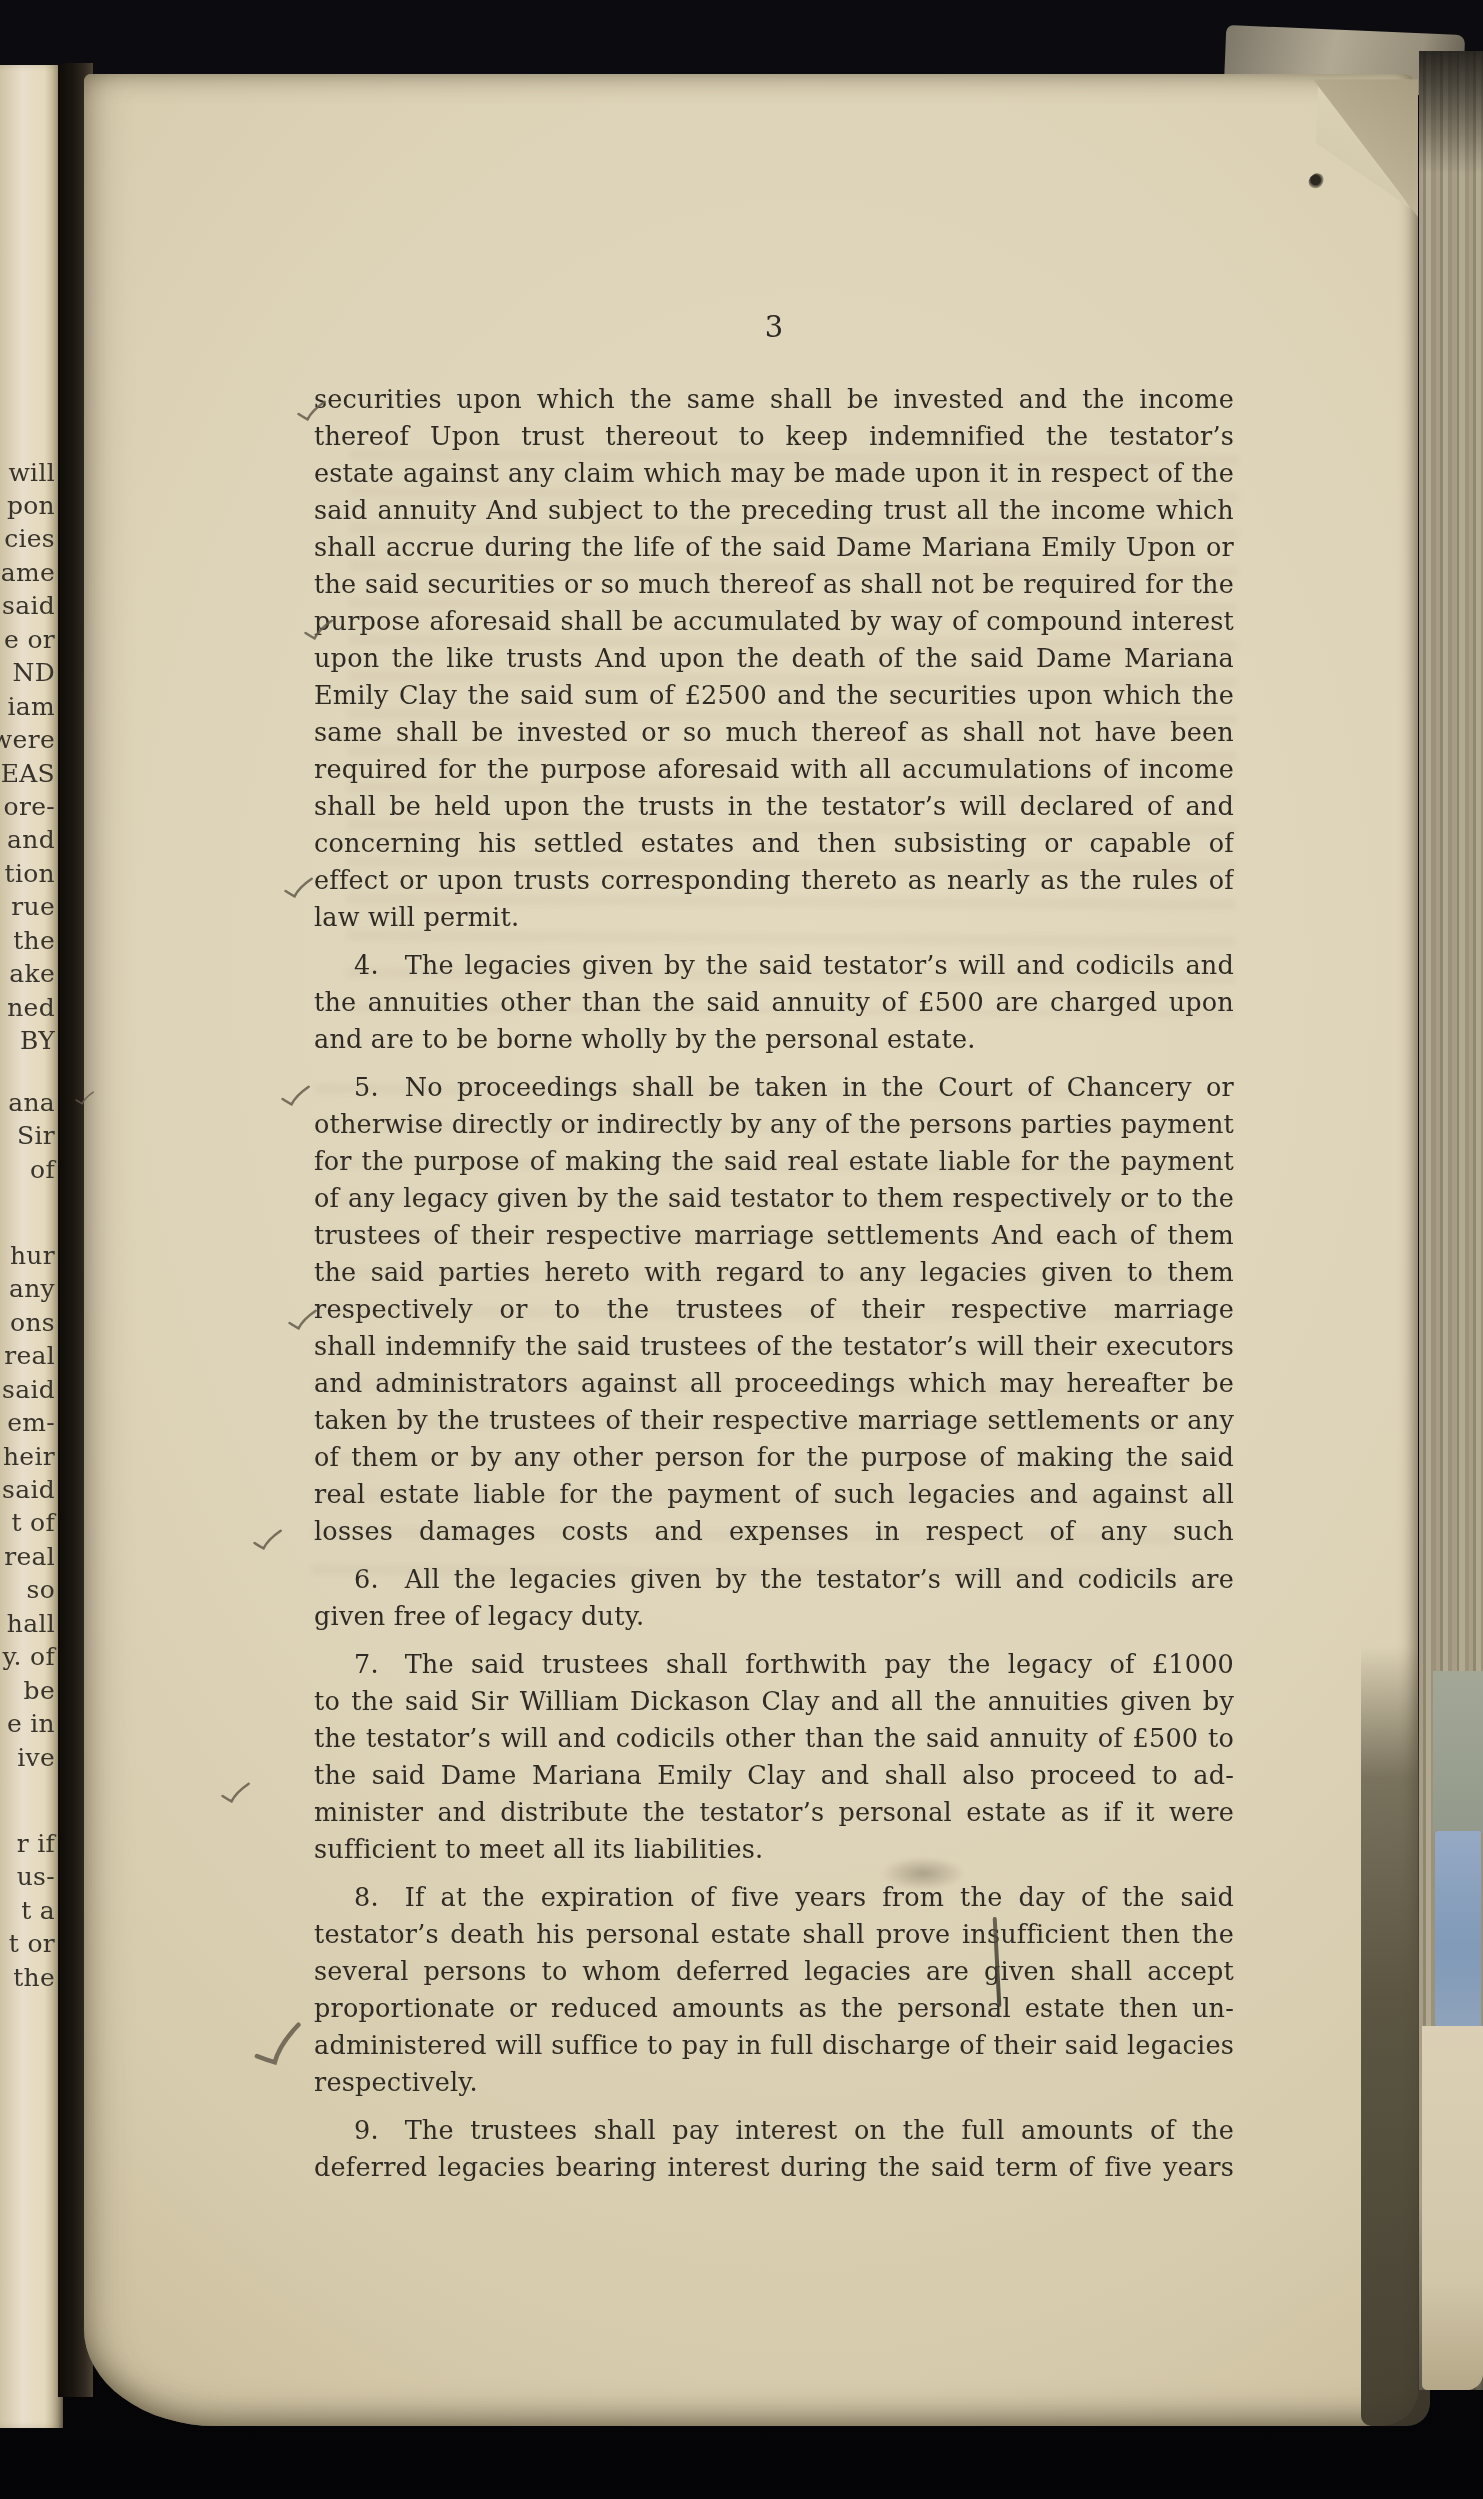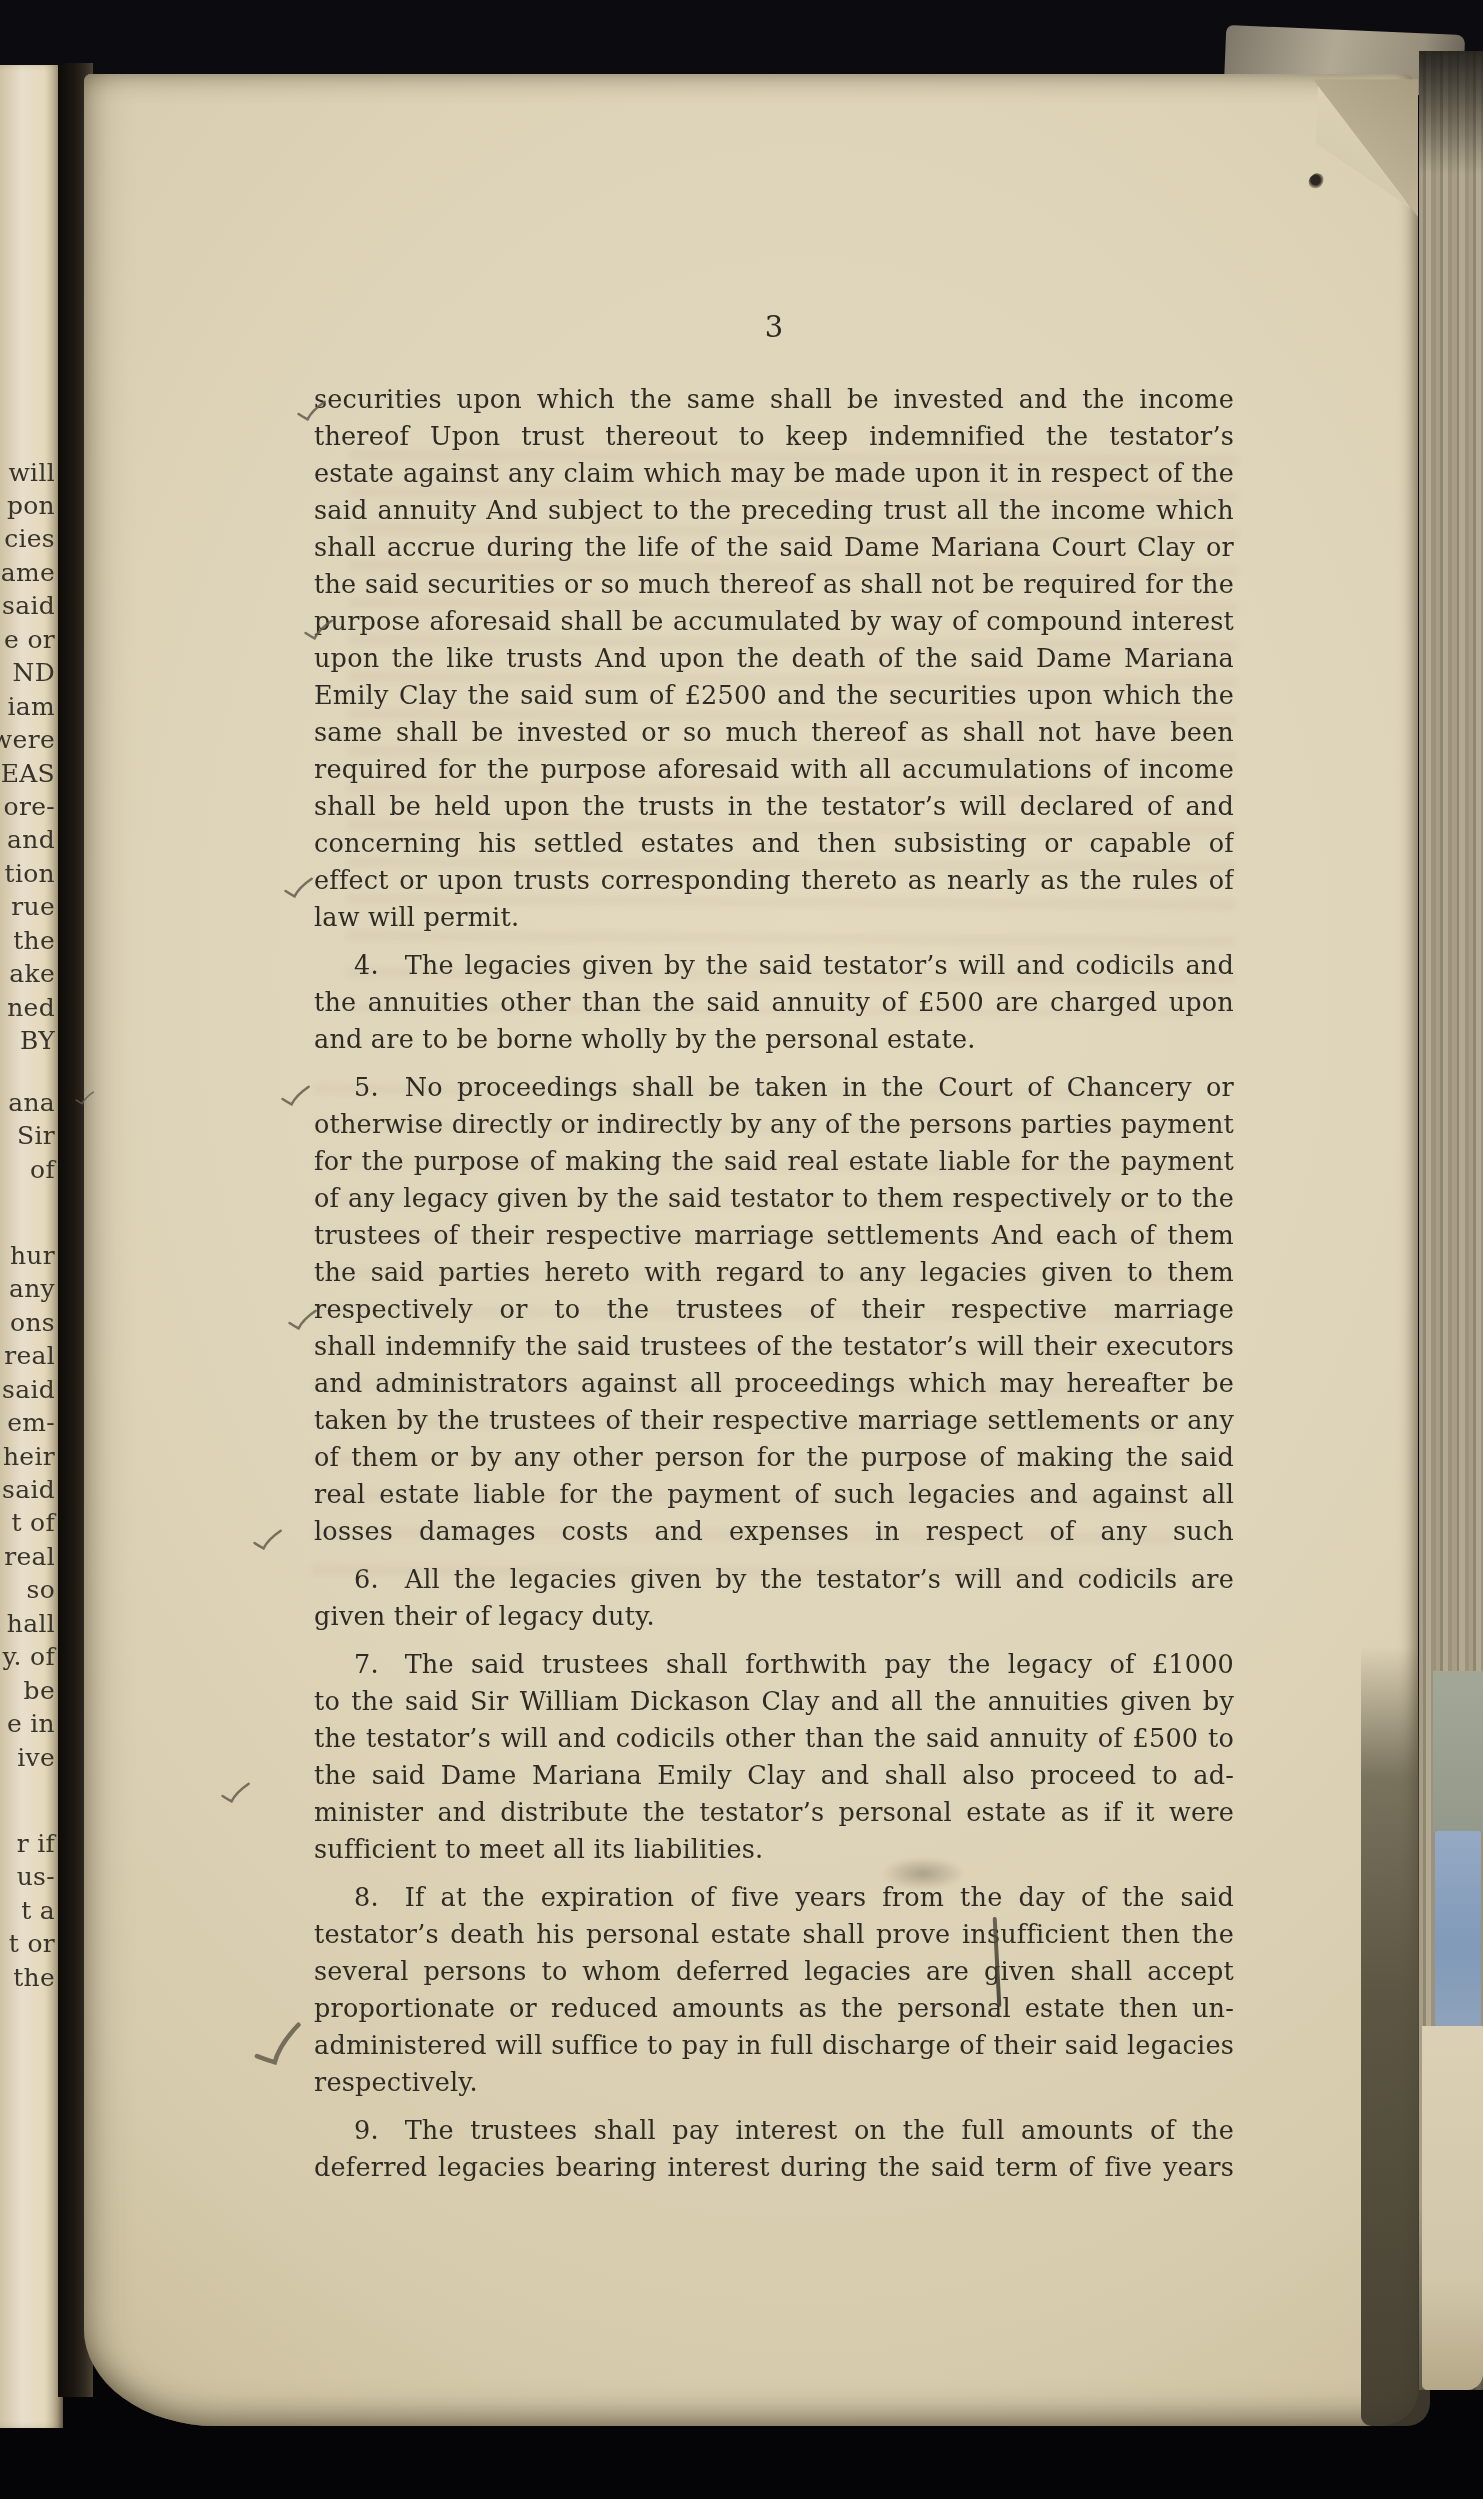--- a/index.html
+++ b/index.html
@@ -242,21 +242,21 @@
               
             
                 <div class="line">securities upon which the same shall be invested and the income</div>
               
                 <div class="line">thereof Upon trust thereout to keep indemnified the testator’s</div>
               
                 <div class="line">estate against any claim which may be made upon it in respect of the</div>
               
                 <div class="line">said annuity And subject to the preceding trust all the income which</div>
               
-                <div class="line">shall accrue during the life of the said Dame Mariana Court Clay or</div>
+                <div class="line">shall accrue during the life of the said Dame Mariana Emily Upon or</div>
               
                 <div class="line">the said securities or so much thereof as shall not be required for the</div>
               
                 <div class="line">purpose aforesaid shall be accumulated by way of compound interest</div>
               
                 <div class="line">upon the like trusts And upon the death of the said Dame Mariana</div>
               
                 <div class="line">Emily Clay the said sum of £2500 and the securities upon which the</div>
               
                 <div class="line">same shall be invested or so much thereof as shall not have been</div>
@@ -316,21 +316,21 @@
                 <div class="line last">losses damages costs and expenses in respect of any such proceeding.</div>
               </div>
           </div>
         
           <div class="para">
             <div class="repeat">
               
             
                 <div class="line indent">6.  All the legacies given by the testator’s will and codicils are</div>
               
-                <div class="line last">given their of legacy duty.</div>
+                <div class="line last">given free of legacy duty.</div>
               </div>
           </div>
         
           <div class="para">
             <div class="repeat">
               
             
                 <div class="line indent">7.  The said trustees shall forthwith pay the legacy of £1000</div>
               
                 <div class="line">to the said Sir William Dickason Clay and all the annuities given by</div>

